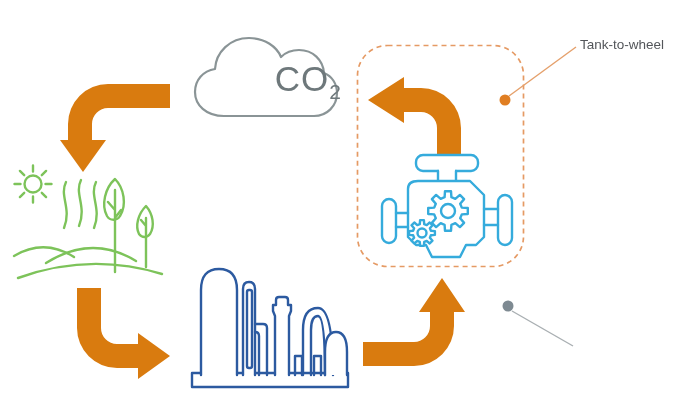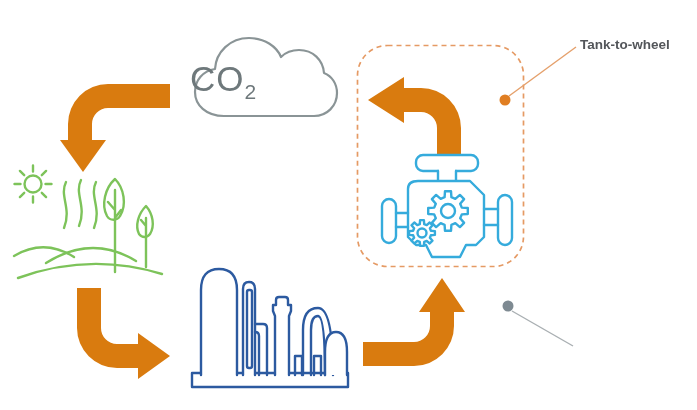--- a/index.html
+++ b/index.html
@@ -12,25 +12,25 @@
   .blue-dark{stroke:var(--refinery-blue);}
   .blue-light{stroke:var(--engine-blue);}
   .whitefill{fill:#fff;}
   .cloudline{stroke:var(--cloud-gray);stroke-width:2.2;fill:#fff;stroke-linejoin:round;}
   .arrow{fill:var(--arrow-orange);stroke:none;}
   .dashbox{fill:none;stroke:var(--dashed-orange);stroke-width:1.7;stroke-dasharray:5 4;}
   .leader-o{stroke:var(--leader-orange);stroke-width:1.4;fill:none;}
   .leader-g{stroke:var(--leader-gray);stroke-width:1.4;fill:none;}
   .dot-o{fill:var(--dot-orange);}
   .dot-g{fill:var(--dot-gray);}
-  .co2{position:absolute;left:190px;top:61px;width:152px;text-align:left;
+  .co2{position:absolute;left:190px;top:61px;width:152px;text-align:right;
        color:var(--co2-text-gray);font-size:35px;letter-spacing:1px;line-height:1;}
   .co2 sub{font-size:21px;}
   .callout-label{position:absolute;color:var(--label-gray);font-size:13.5px;line-height:1.1;}
-  .lbl-tank{left:580px;top:38px;font-weight:bold;}
+  .lbl-tank{left:580px;top:38px;}
   .lbl-well{left:580px;top:339px;}
 </style>
 </head>
 <body>
 
 <div class="canvas">
 
   <svg width="697" height="410" viewBox="0 0 697 410">
     <path class="arrow" d="M170,84 L108,84 A40,40 0 0 0 68,124 L68,140 L60,140 L83,172 L106,140 L92,140 L92,124 A16,16 0 0 1 108,108 L170,108 Z"></path>
     <path class="arrow" d="M77,288 L101,288 L101,328 A16,16 0 0 0 117,344 L138,344 L138,333 L170,356 L138,379 L138,368 L117,368 A40,40 0 0 1 77,328 Z"></path>

